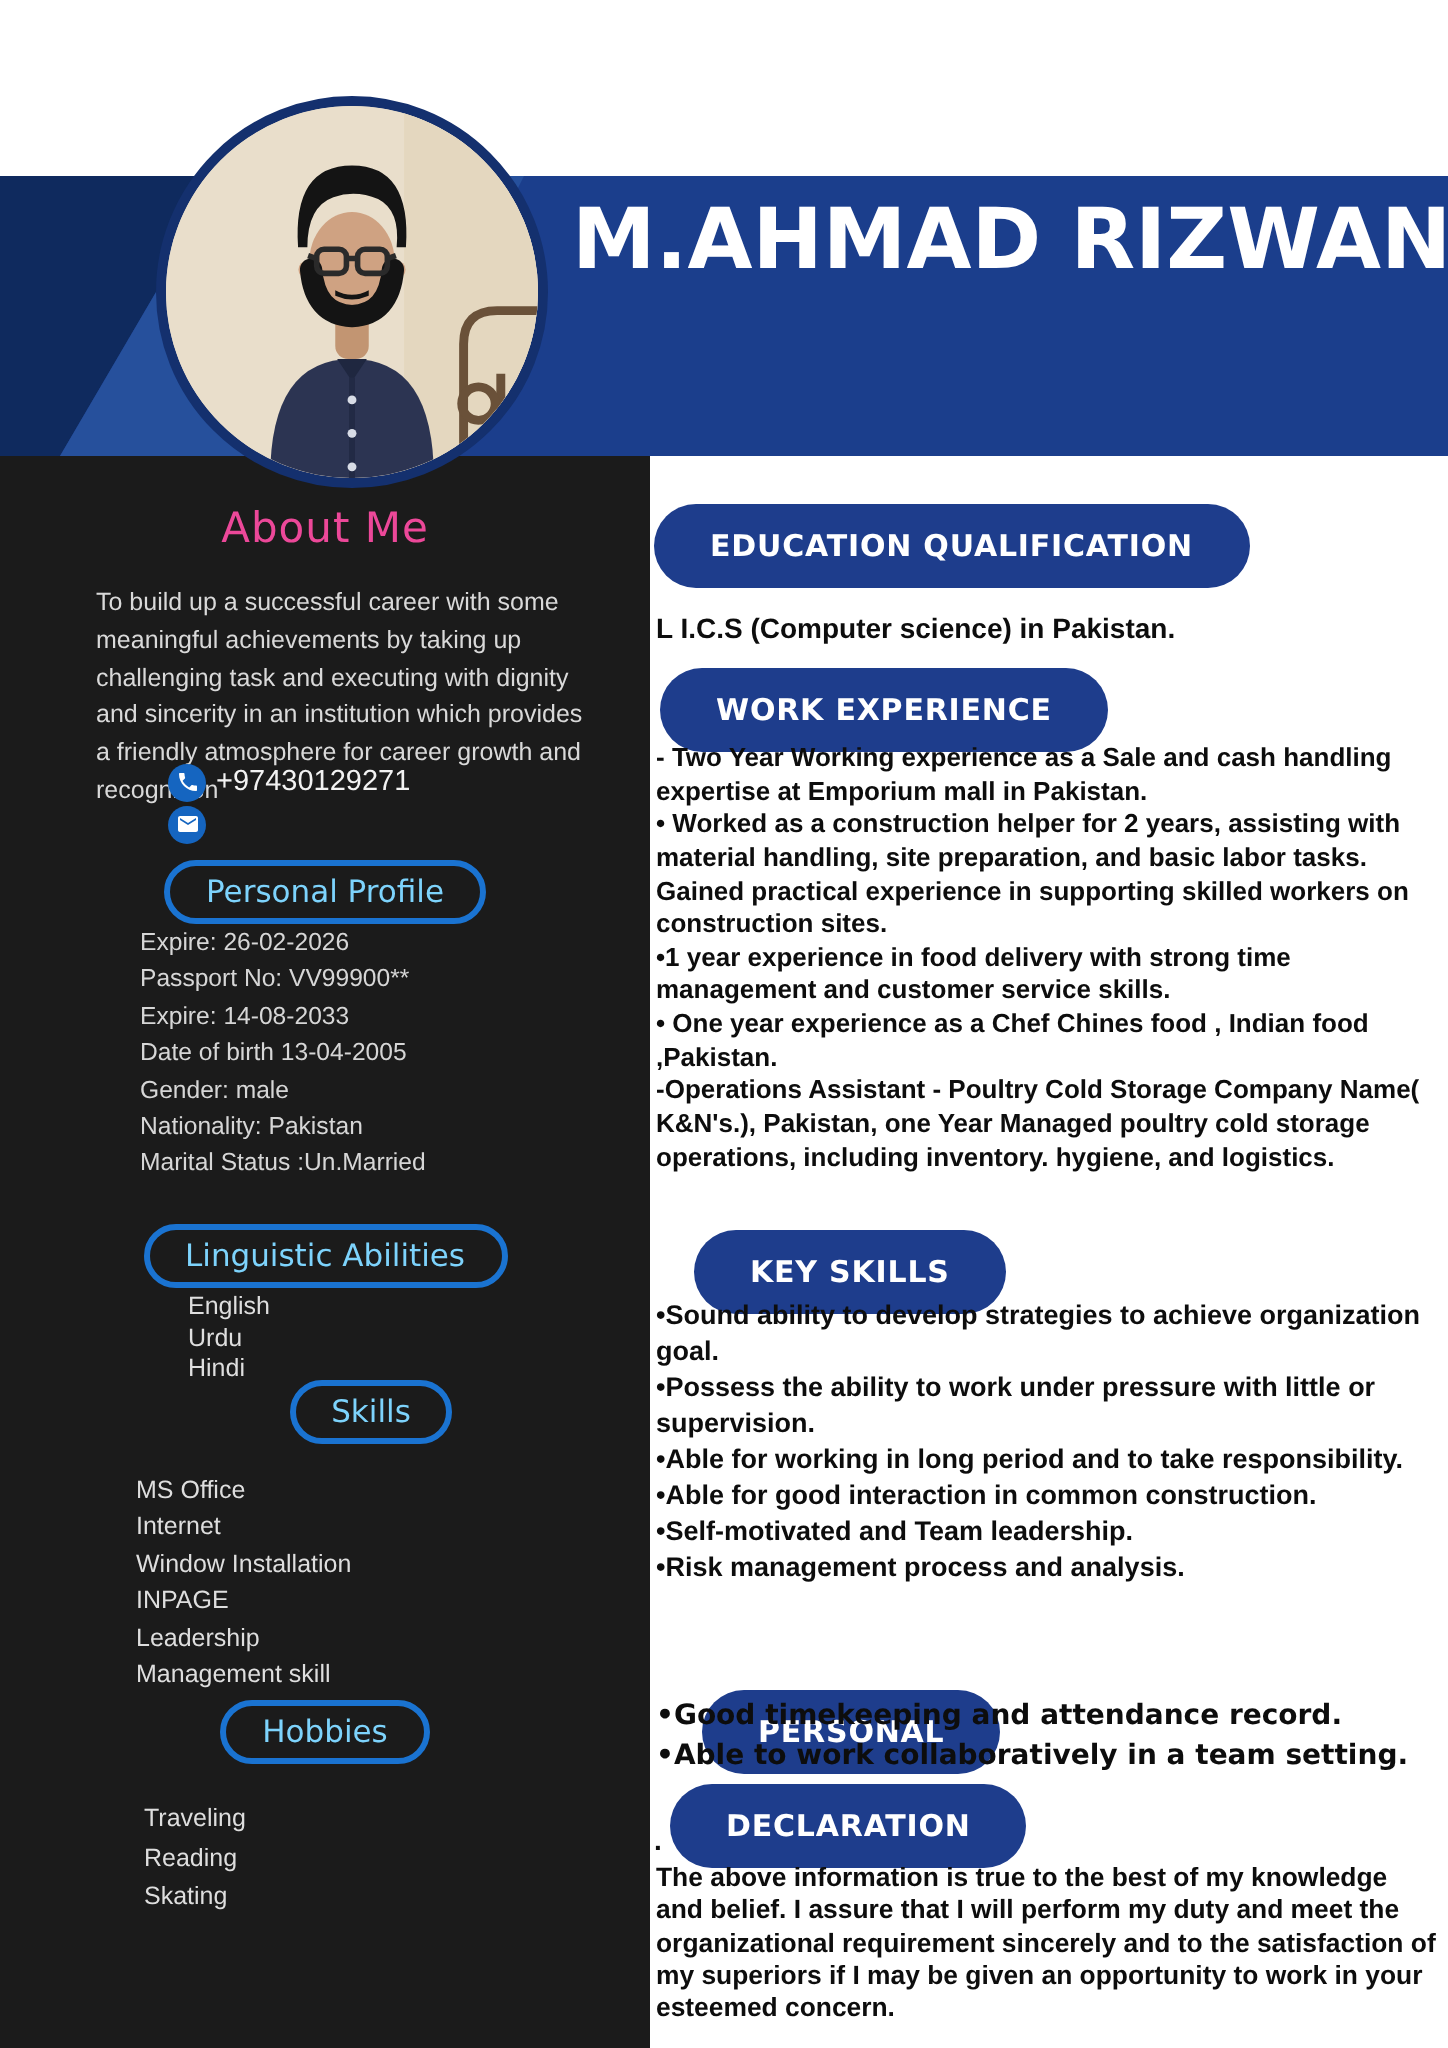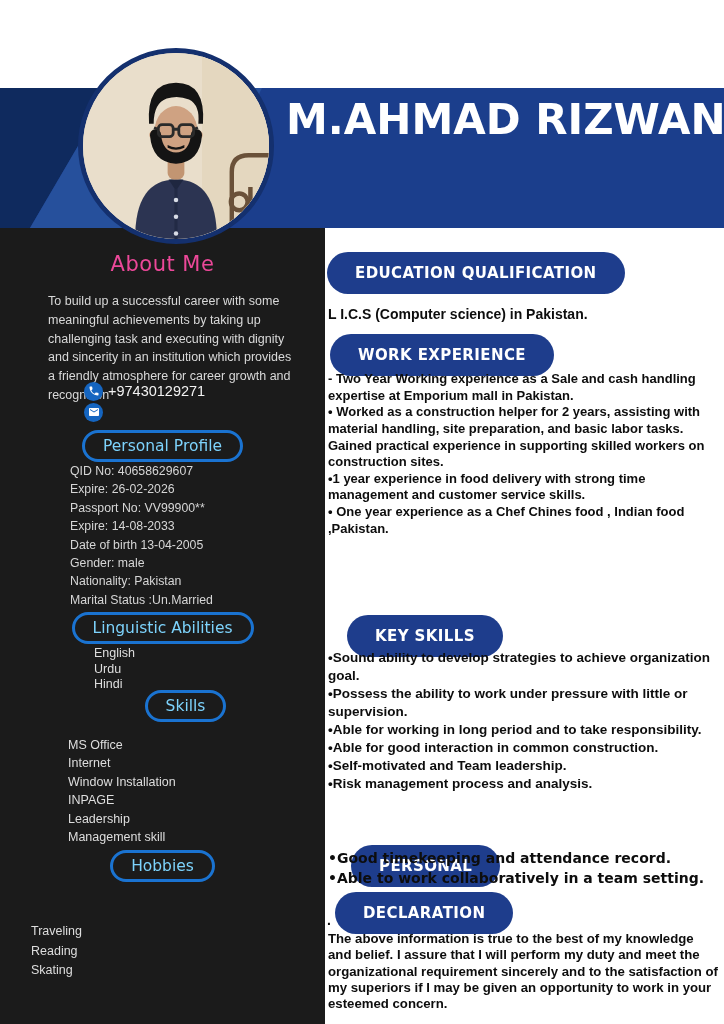--- a/index.html
+++ b/index.html
@@ -67,21 +67,21 @@
     width:fit-content; margin:0 auto;
     border:3px solid var(--outline-blue,#1a73d1); border-radius:999px;
     padding:4px 18px; font-size:15.5px; color:#7dd3fc; text-align:right;
     font-family:"DejaVu Sans",sans-serif; white-space:nowrap;
   }
   .pp-pill { top:202px; } .ling-pill { top:384px; }
   .skills-pill { top:462px;padding-left:46px; } .hobbies-pill { top:622px; }
   .fields { top:234px; padding-left:70px; font-size:12.3px; line-height:18.4px; color:#d6d6d6; }
   .langs { top:418px; padding-left:94px; font-size:12.5px; line-height:15.5px; color:#dedede; }
   .skills-list { top:508px; padding-left:68px; font-size:12.5px; line-height:18.4px; color:#dedede; }
-  .hobbies-list { top:672px; padding-left:31px; font-size:12.5px; line-height:19.5px; color:#dedede;margin-top:22px; }
+  .hobbies-list { top:672px; padding-left:72px; font-size:12.5px; line-height:19.5px; color:#dedede; }
   
   .col-right { position:absolute; left:325px; top:228px; width:399px; height:796px; background:#ffffff; }
   .rc-block { position:absolute; }
   .pill-solid {
     background:var(--pill-blue,#1e3d8c); color:#ffffff; width:fit-content;
     border-radius:999px; padding:12px 28px; font-size:15px; font-weight:bold;
     letter-spacing:.4px; white-space:nowrap;
     font-family:"DejaVu Sans",sans-serif;
   }
   .edu-pill { left:2px; top:24px; }
@@ -161,21 +161,20 @@
         <svg viewBox="0 0 24 24">
             <path d="M20 4H4c-1.1 0-2 .9-2 2v12c0 1.1.9 2 2 2h16c1.1 0 2-.9 2-2V6c0-1.1-.9-2-2-2zm0 4l-8 5-8-5V6l8 5 8-5v2z"></path>
           </svg>
       </span>
     </div>
 
     <div class="sb-block pp-pill">
         <div class="pill-outline">Personal Profile</div>
       </div>
     <div class="sb-block fields">
-      <div>QID No: 40658629607</div>
       <div>Expire: 26-02-2026</div>
       <div>Passport No: VV99900**</div>
       <div>Expire: 14-08-2033</div>
       <div>Date of birth 13-04-2005</div>
       <div>Gender: male</div>
       <div>Nationality: Pakistan</div>
       <div>Marital Status :Un.Married</div>
     </div>
 
     <div class="sb-block ling-pill">
@@ -212,20 +211,21 @@
   <div class="col-right">
     <div class="rc-block pill-solid edu-pill">EDUCATION QUALIFICATION</div>
     <div class="rc-block body-text edu-text">L I.C.S (Computer science) in Pakistan.</div>
 
     <div class="rc-block pill-solid work-pill">WORK EXPERIENCE</div>
     <div class="rc-block body-text work-text">
       <p>- Two Year Working experience as a Sale and cash handling expertise at Emporium mall in Pakistan.</p>
       <p>• Worked as a construction helper for 2 years, assisting with material handling, site preparation, and basic labor tasks. Gained practical experience in supporting skilled workers on construction sites.</p>
       <p>•1 year experience in food delivery with strong time management and customer service skills.</p>
       <p>• One year experience as a Chef Chines food , Indian food ,Pakistan.</p>
+      <p>-Operations Assistant - Poultry Cold Storage Company Name( K&amp;N's.), Pakistan, one Year Managed poultry cold storage operations, including inventory. hygiene, and logistics.</p>
     </div>
 
     <div class="rc-block pill-solid key-pill">KEY SKILLS</div>
     <div class="rc-block body-text key-text">
       <p>•Sound ability to develop strategies to achieve organization goal.</p>
       <p>•Possess the ability to work under pressure with little or supervision.</p>
       <p>•Able for working in long period and to take responsibility.</p>
       <p>•Able for good interaction in common construction.</p>
       <p>•Self-motivated and Team leadership.</p>
       <p>•Risk management process and analysis.</p>

